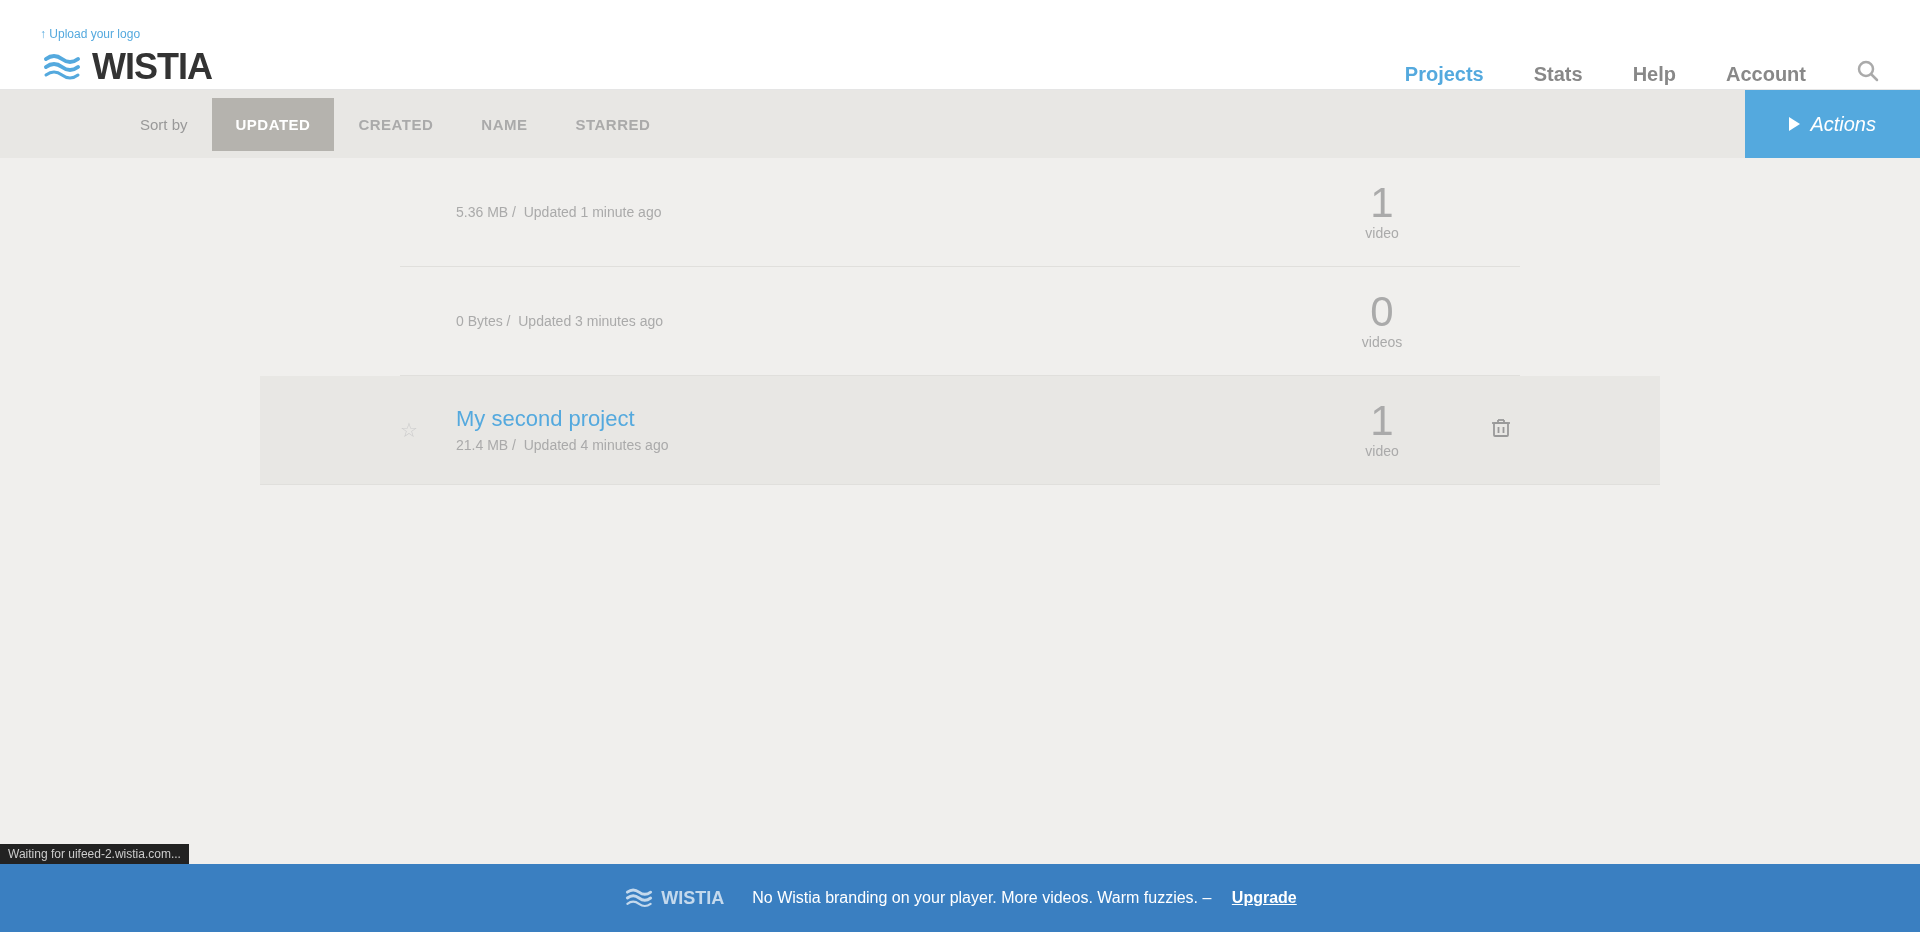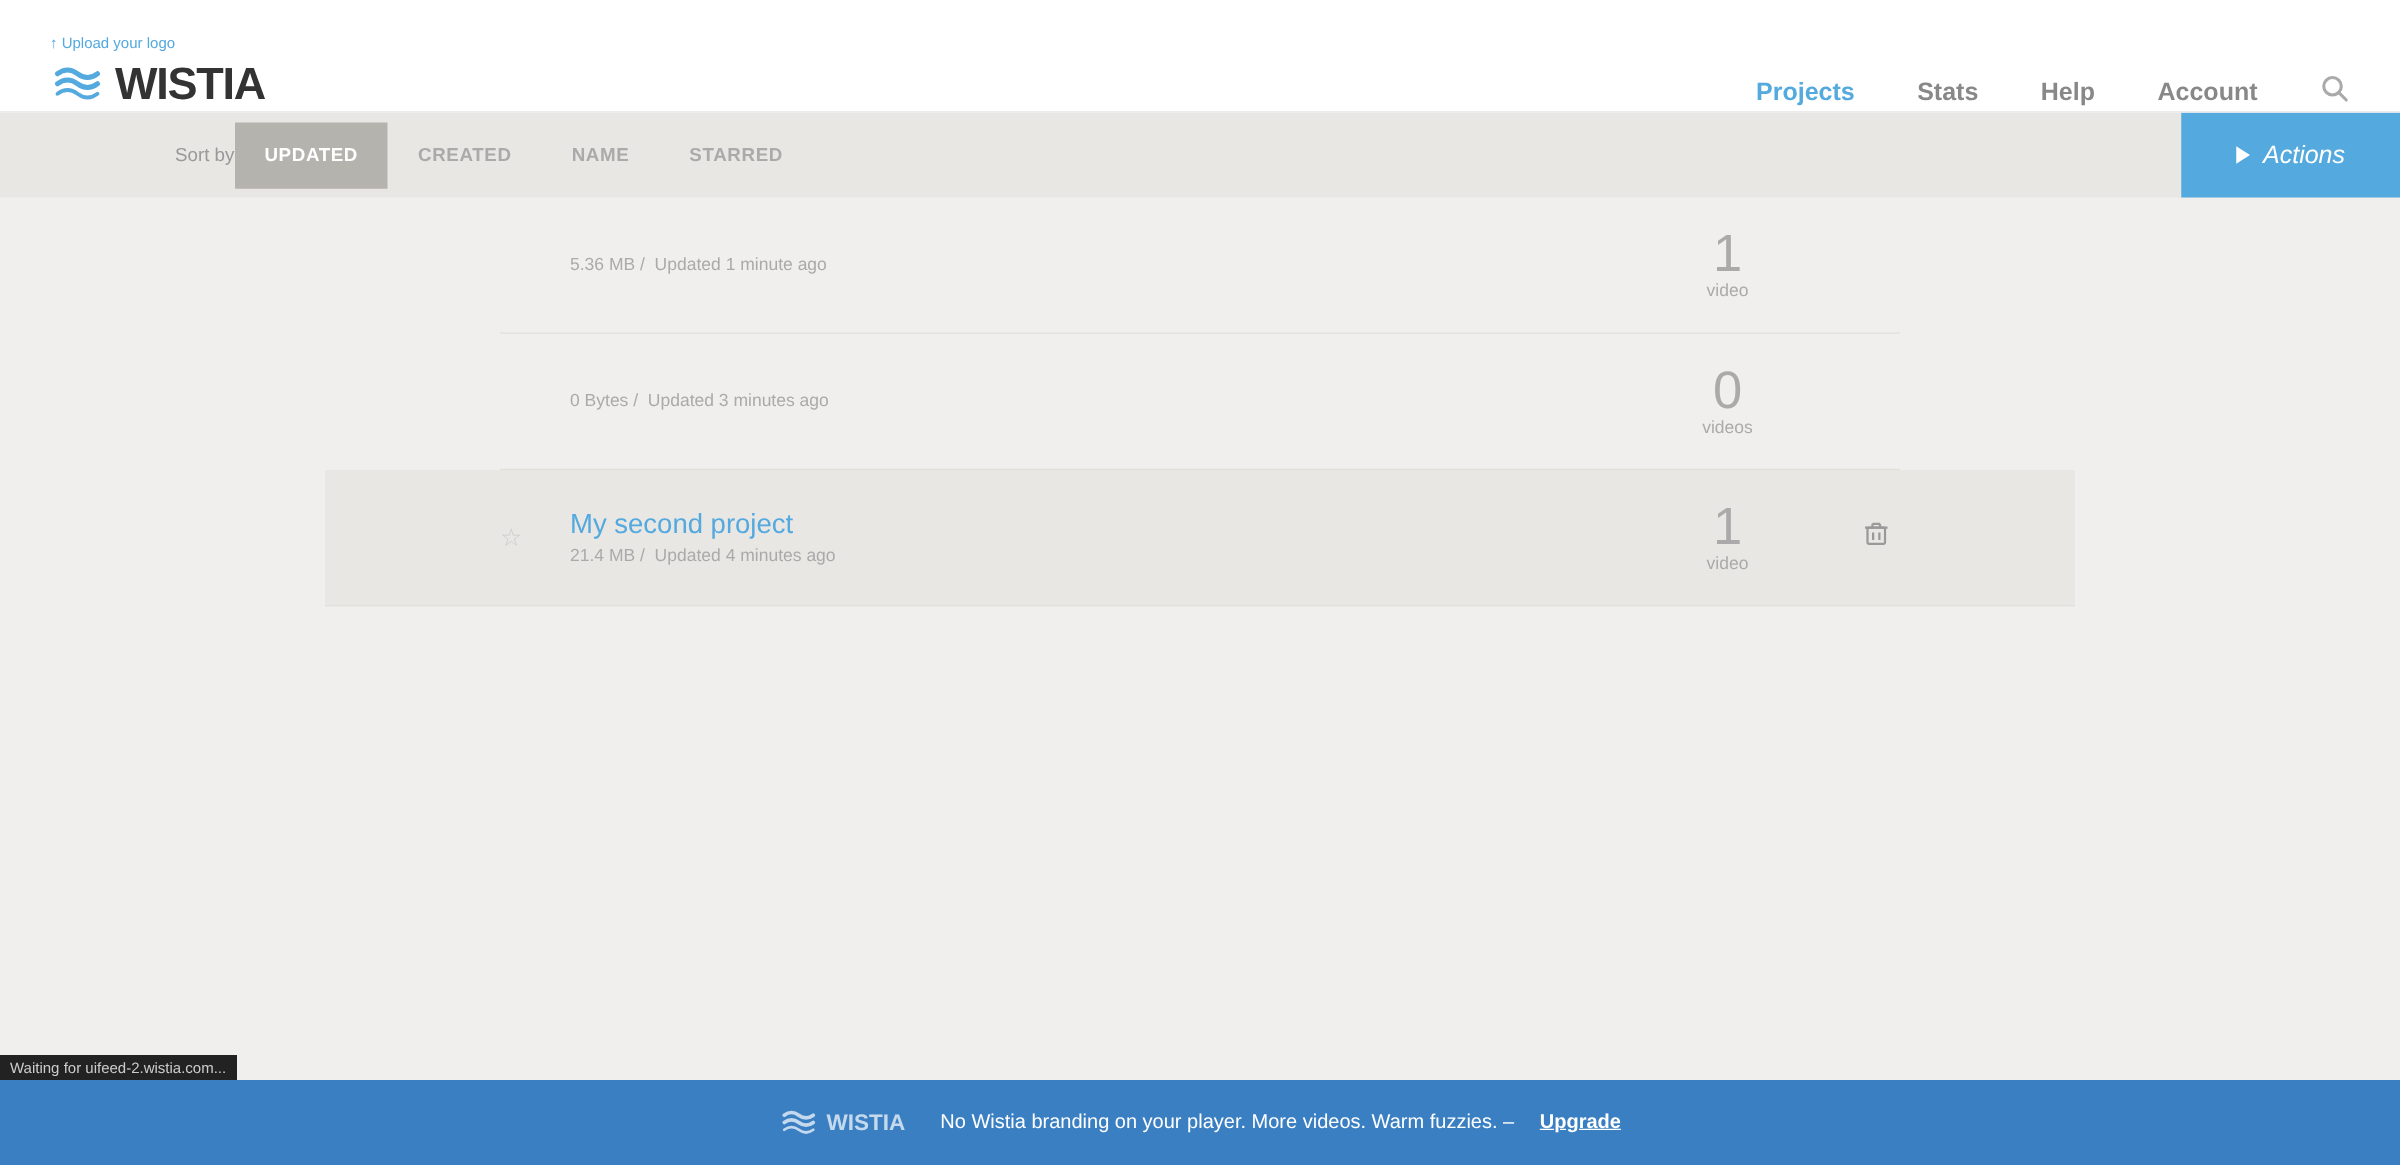--- a/index.html
+++ b/index.html
@@ -68,21 +68,21 @@
     .sort-bar {
       background: #e8e7e4;
       height: 68px;
       display: flex;
       align-items: center;
       padding: 0 0 0 140px;
     }
     .sort-label {
       color: #999;
       font-size: 15px;
-      margin-right: 0;
+      margin-right: 24px;
     }
     .sort-btn {
       height: 53px;
       padding: 0 24px;
       border: none;
       background: none;
       font-size: 15px;
       font-weight: 600;
       color: #aaa;
       cursor: pointer;

